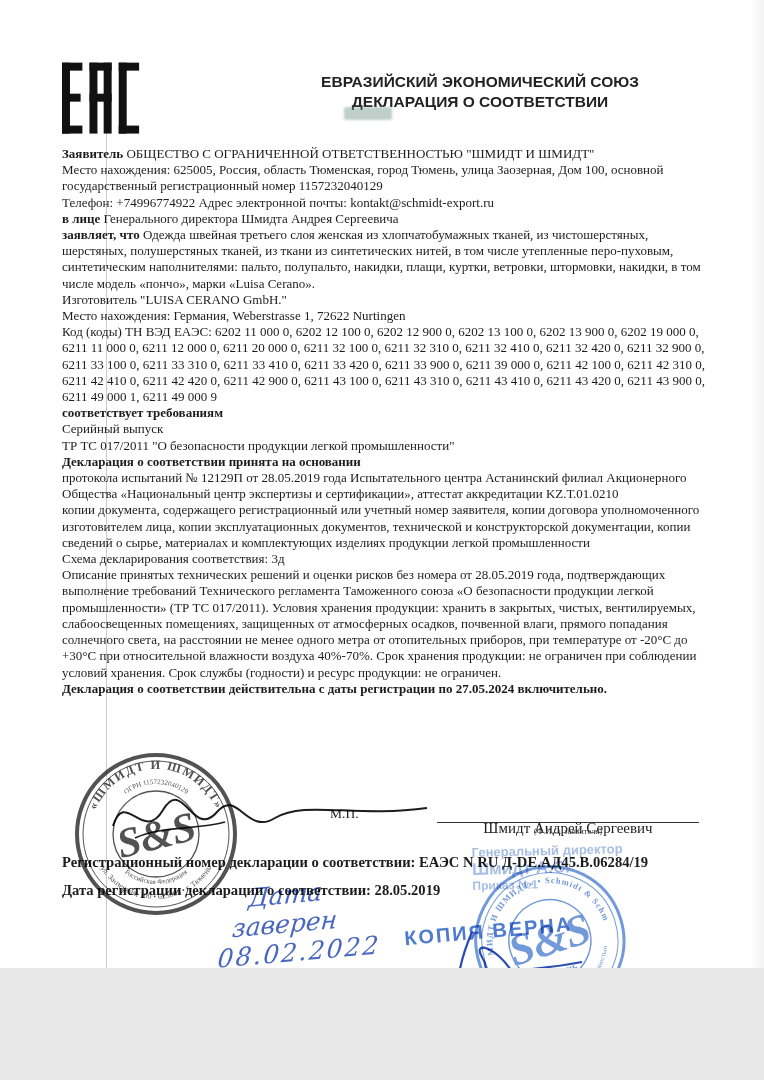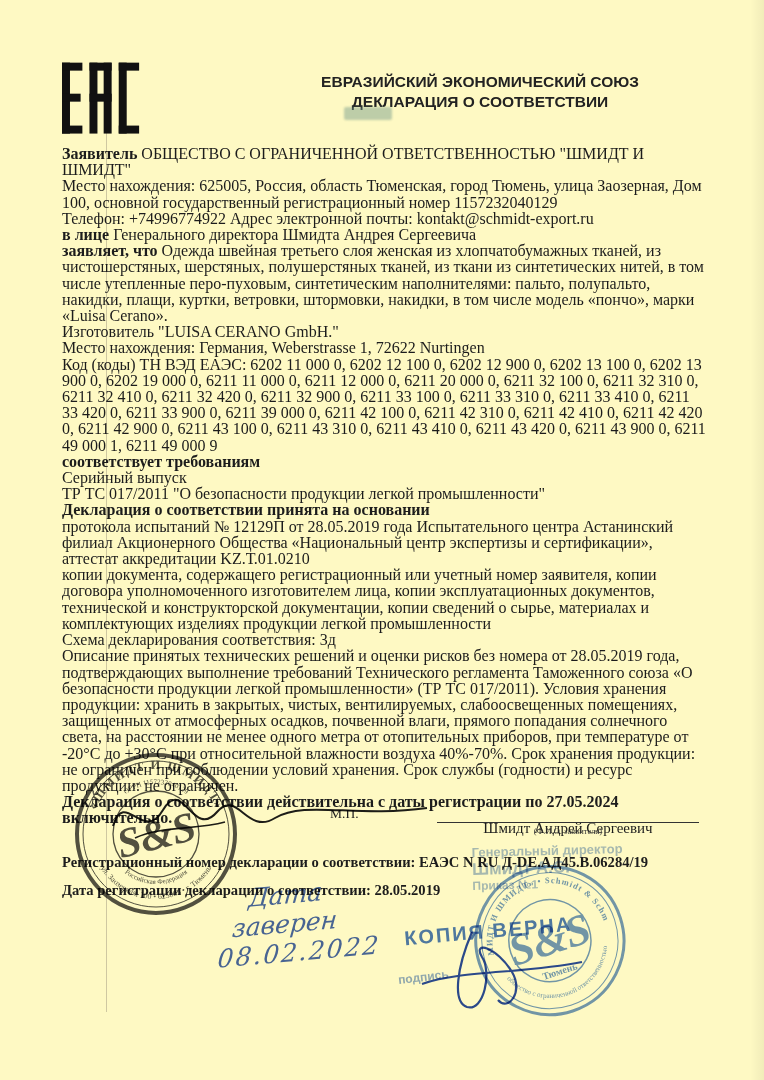--- a/index.html
+++ b/index.html
@@ -1,32 +1,32 @@
 <!DOCTYPE html>
 <html><head>
 <meta charset="utf-8">
 <style>
   html,body{margin:0;padding:0;background:#e8e8e8;}
-  .page{position:relative;width:764px;height:1080px;background:#fef9c3;
+  .page{position:relative;width:764px;height:968px;background:#ffffff;
         font-family:"Liberation Serif", serif;color:#1c1c1c;overflow:hidden;
         box-shadow:0 0 6px rgba(0,0,0,.25);}
   .scanline{position:absolute;left:106px;top:92px;width:1px;height:920px;
         background:rgba(150,140,120,.45);}
   .edge-shadow{position:absolute;right:0;top:0;width:14px;height:100%;
         background:linear-gradient(to right, rgba(0,0,0,0), rgba(0,0,0,.05));}
   
   .eac{position:absolute;left:62px;top:58px;}
   .hdr{position:absolute;left:240px;top:72px;width:480px;text-align:center;
        font-family:"Liberation Sans", sans-serif;font-weight:bold;
        font-size:15.5px;line-height:20px;color:#222;}
   .smudge{position:absolute;left:344px;top:107px;width:48px;height:13px;
        background:rgba(110,150,135,.45);filter:blur(1.2px);border-radius:2px;}
   
   .body-text{position:absolute;left:62px;top:146px;width:646px;
-       font-size:16px;line-height:16.2px;}
+       font-size:13px;line-height:16.2px;}
   .para{margin:0;}
   .ld{font-weight:bold;}
   
   .mp{position:absolute;left:330px;top:806px;font-size:13.5px;}
   .sigline{position:absolute;left:437px;top:822px;width:262px;border-top:1.2px solid #333;}
   .signame{position:absolute;left:437px;top:820px;width:262px;text-align:center;font-size:15px;}
   .sigcap{position:absolute;left:437px;top:826px;width:262px;text-align:center;font-size:8.5px;color:#333;}
   .regline{position:absolute;left:62px;width:660px;font-weight:bold;font-size:14.6px;}
   
   .stamp{position:absolute;mix-blend-mode:multiply;}

